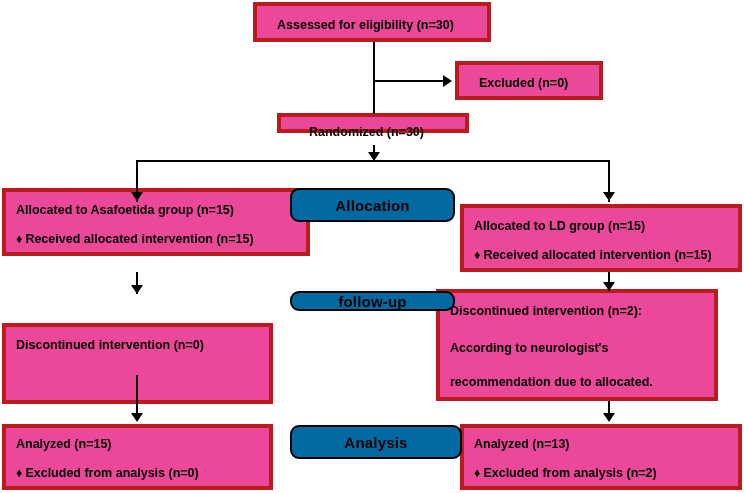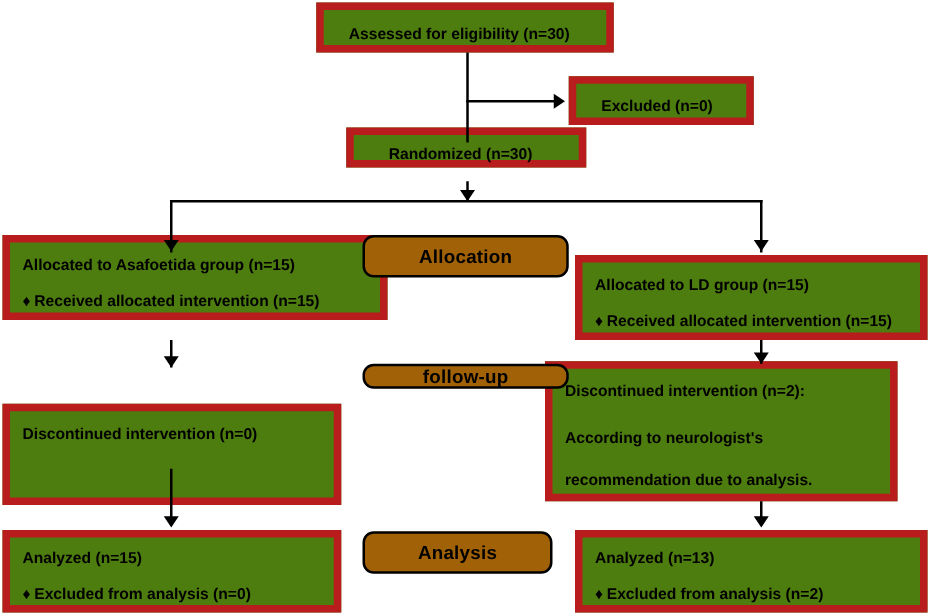--- a/index.html
+++ b/index.html
@@ -14,37 +14,37 @@
   #diagram {
     position: relative;
     width: 744px;
     height: 493px;
     background: #ffffff;
     overflow: hidden;
   }
   .box {
     position: absolute;
     box-sizing: border-box;
-    border: 6px solid #b91c1c;
-    background: #4d7c0f;
+    border: 4px solid #b91c1c;
+    background: #ec4899;
     color: #000000;
     font-size: 12.5px;
     font-weight: bold;
     line-height: 1.15;
   }
   .box .line {
     position: absolute;
     white-space: nowrap;
   }
   .centerbox {
     position: absolute;
     box-sizing: border-box;
     border: 2px solid #000000;
     border-radius: 9px;
-    background: #a16207;
+    background: #0369a1;
     color: #000000;
     font-size: 15px;
     font-weight: bold;
     display: flex;
     align-items: center;
     justify-content: center;
     letter-spacing: 0.2px;
     z-index: 5;
   }
   .conn {
@@ -85,21 +85,21 @@
 
   <div class="conn vline" style="left:373px; top:42px; height:72px;"></div>
 
   <div class="conn hline" style="left:373px; top:80px; width:72px;"></div>
   <div class="arrow-right" style="left:443px; top:75px;"></div>
 
   <div class="box" style="left:455px; top:61px; width:148px; height:39px;padding-left:24px;">
     <div class="line" style="left:20px; top:11px;">Excluded (n=0)</div>
   </div>
 
-  <div class="box" style="left:277px; top:102px; width:192px; height:32px;">
+  <div class="box" style="left:277px; top:113px; width:192px; height:20px;">
     <div class="line" style="left:28px; top:8px;">Randomized (n=30)</div>
   </div>
 
   <div class="conn vline" style="left:373px; top:145px; height:16px;"></div>
   <div class="arrow-down" style="left:368px; top:152px;"></div>
 
   <div class="conn hline" style="left:136px; top:160px; width:474px;"></div>
 
   <div class="conn vline" style="left:136px; top:160px; height:42px;"></div>
   <div class="arrow-down" style="left:131px; top:192px;"></div>
@@ -131,21 +131,21 @@
   <div class="conn vline" style="left:608px; top:272px; height:19px;"></div>
   <div class="arrow-down" style="left:603px; top:282px;"></div>
 
   <div class="box" style="left:2px; top:294px; width:271px; height:81px;margin-top:29px;">
     <div class="line" style="left:10px; top:11px;">Discontinued intervention (n=0)</div>
   </div>
 
   <div class="box" style="left:436px; top:289px; width:282px; height:112px;">
     <div class="line" style="left:10px; top:11px;">Discontinued intervention (n=2):</div>
     <div class="line" style="left:10px; top:48px;">According to neurologist's</div>
-    <div class="line" style="left:10px; top:82px;">recommendation due to analysis.</div>
+    <div class="line" style="left:10px; top:82px;">recommendation due to allocated.</div>
   </div>
 
   <div class="centerbox" style="left:290px; top:291px; width:165px; height:20px;">
     <span>follow-up</span>
   </div>
 
   <div class="conn vline" style="left:136px; top:375px; height:43px;"></div>
   <div class="arrow-down" style="left:131px; top:413px;"></div>
 
   <div class="conn vline" style="left:608px; top:401px; height:17px;"></div>
@@ -158,17 +158,17 @@
     </div>
   </div>
 
   <div class="box" style="left:460px; top:424px; width:282px; height:66px;">
     <div class="line" style="left:10px; top:9px;">Analyzed  (n=13)</div>
     <div class="line" style="left:10px; top:38px;">
       <span class="bullet">♦</span><span>Excluded from analysis (n=2)</span>
     </div>
   </div>
 
-  <div class="centerbox" style="left:290px; top:425px; width:152px; height:34px;">
+  <div class="centerbox" style="left:290px; top:425px; width:172px; height:34px;">
     <span>Analysis</span>
   </div>
 
 </div>
 
 </body></html>

